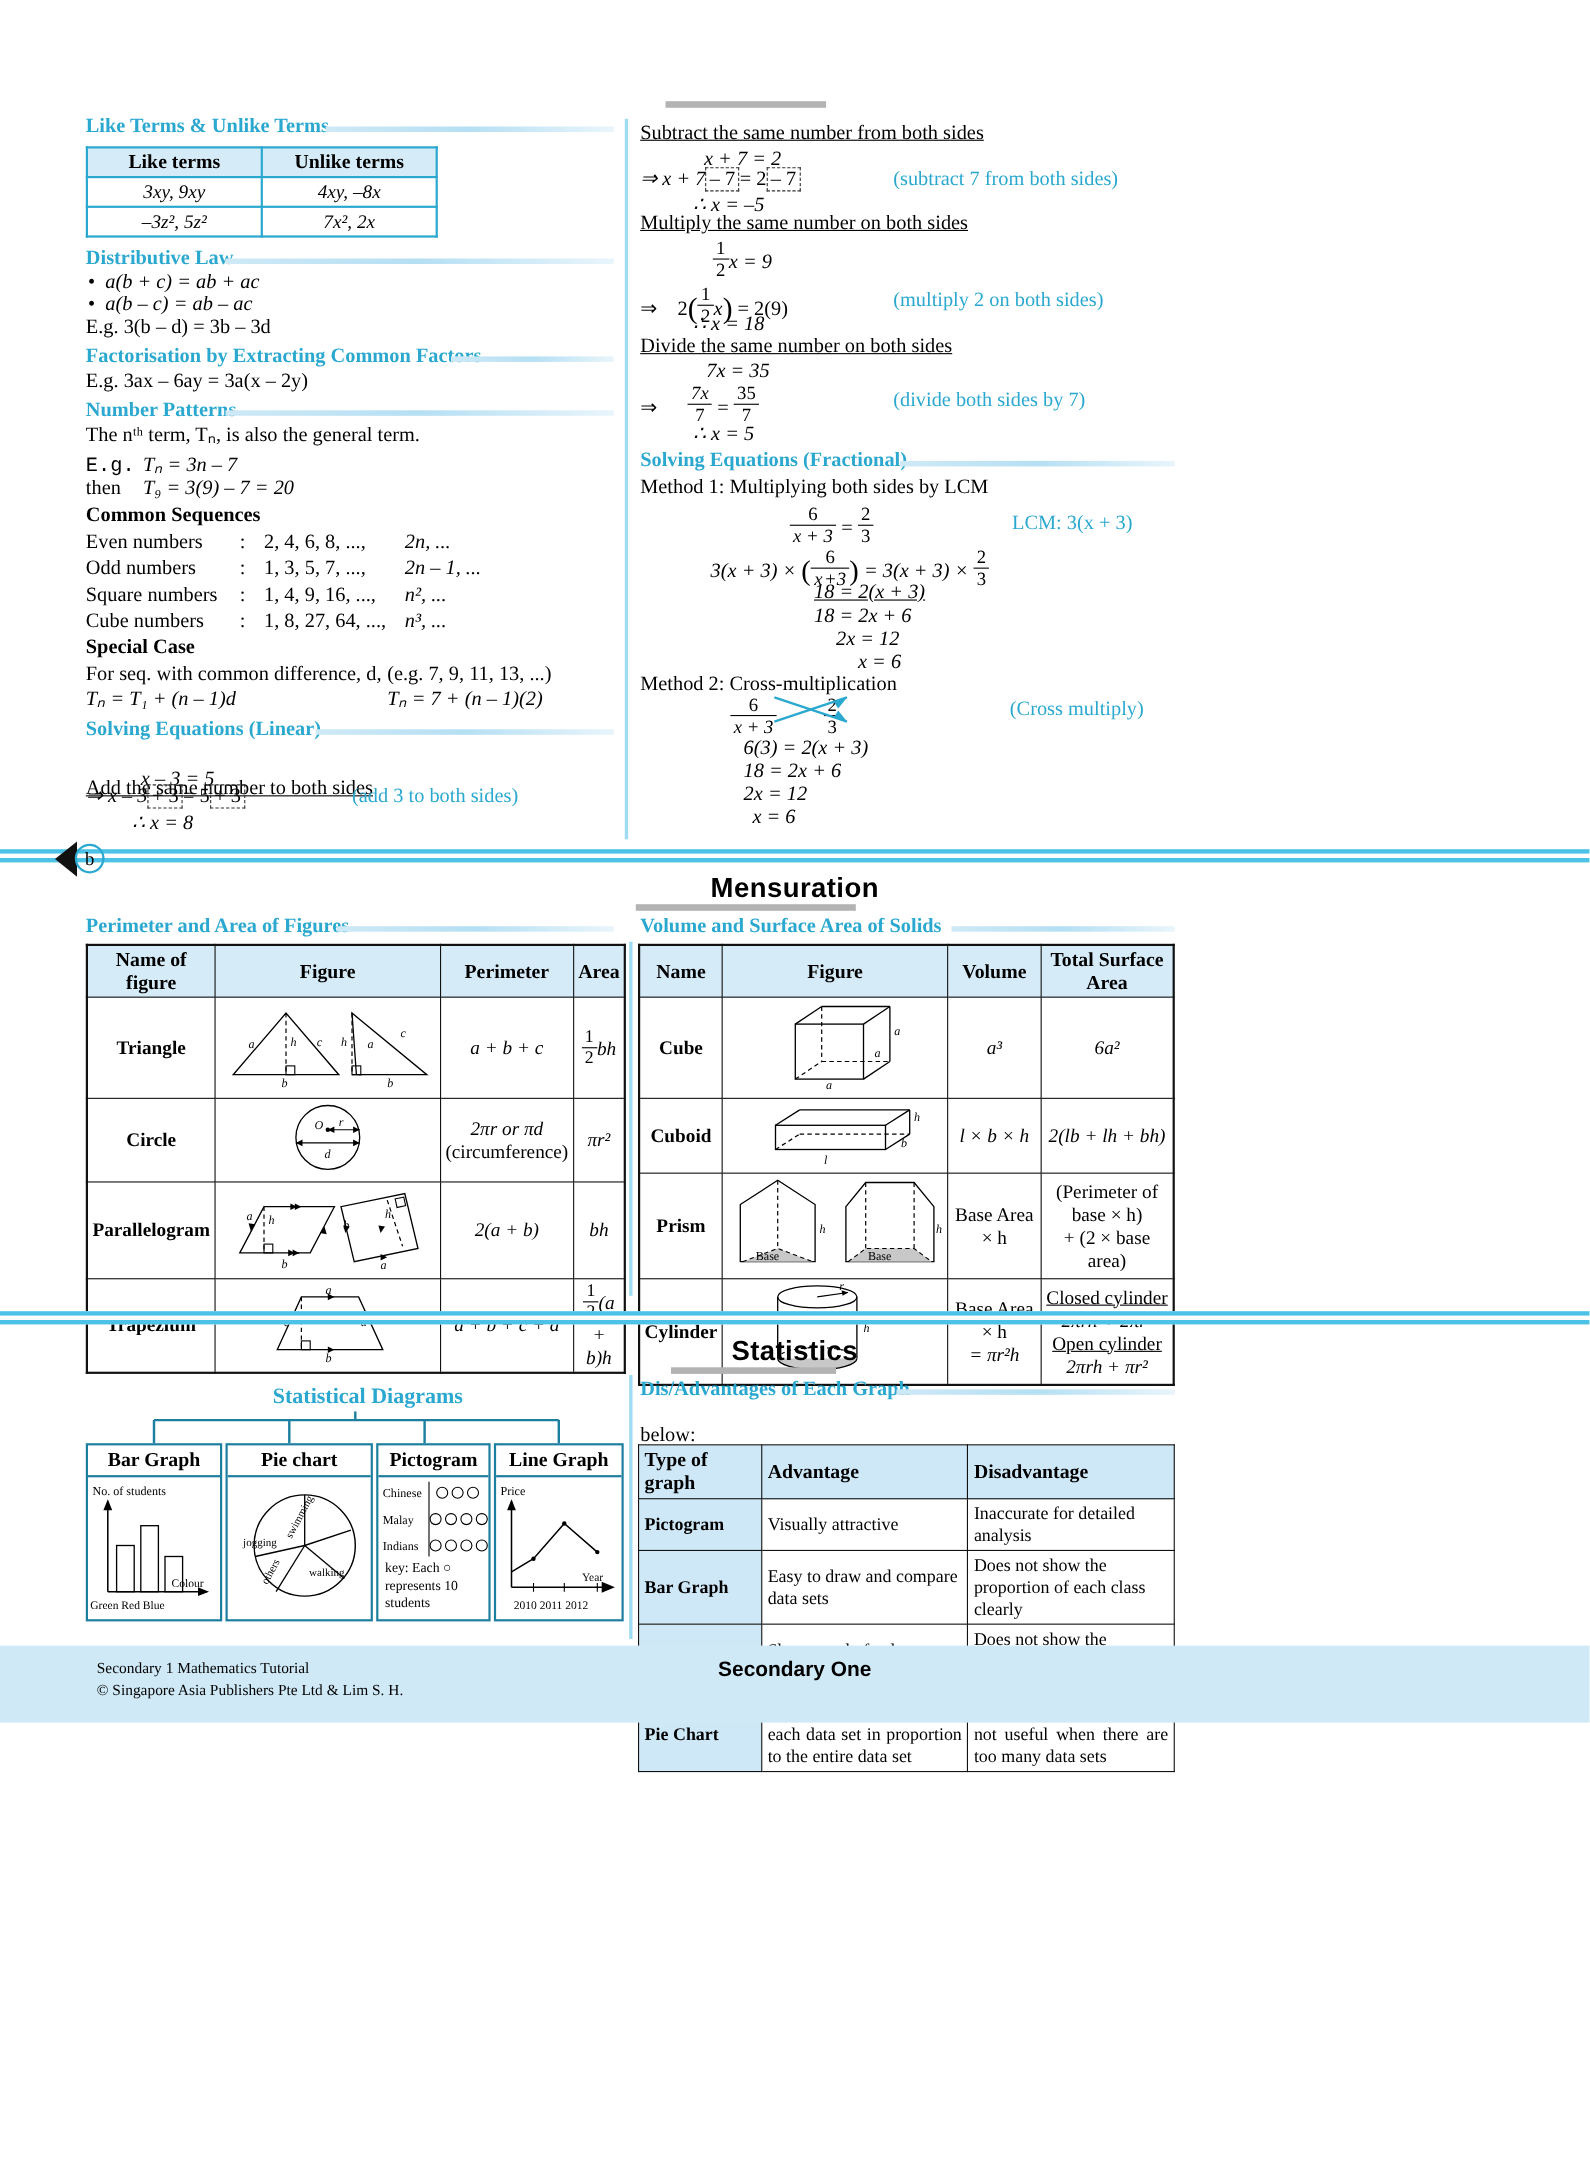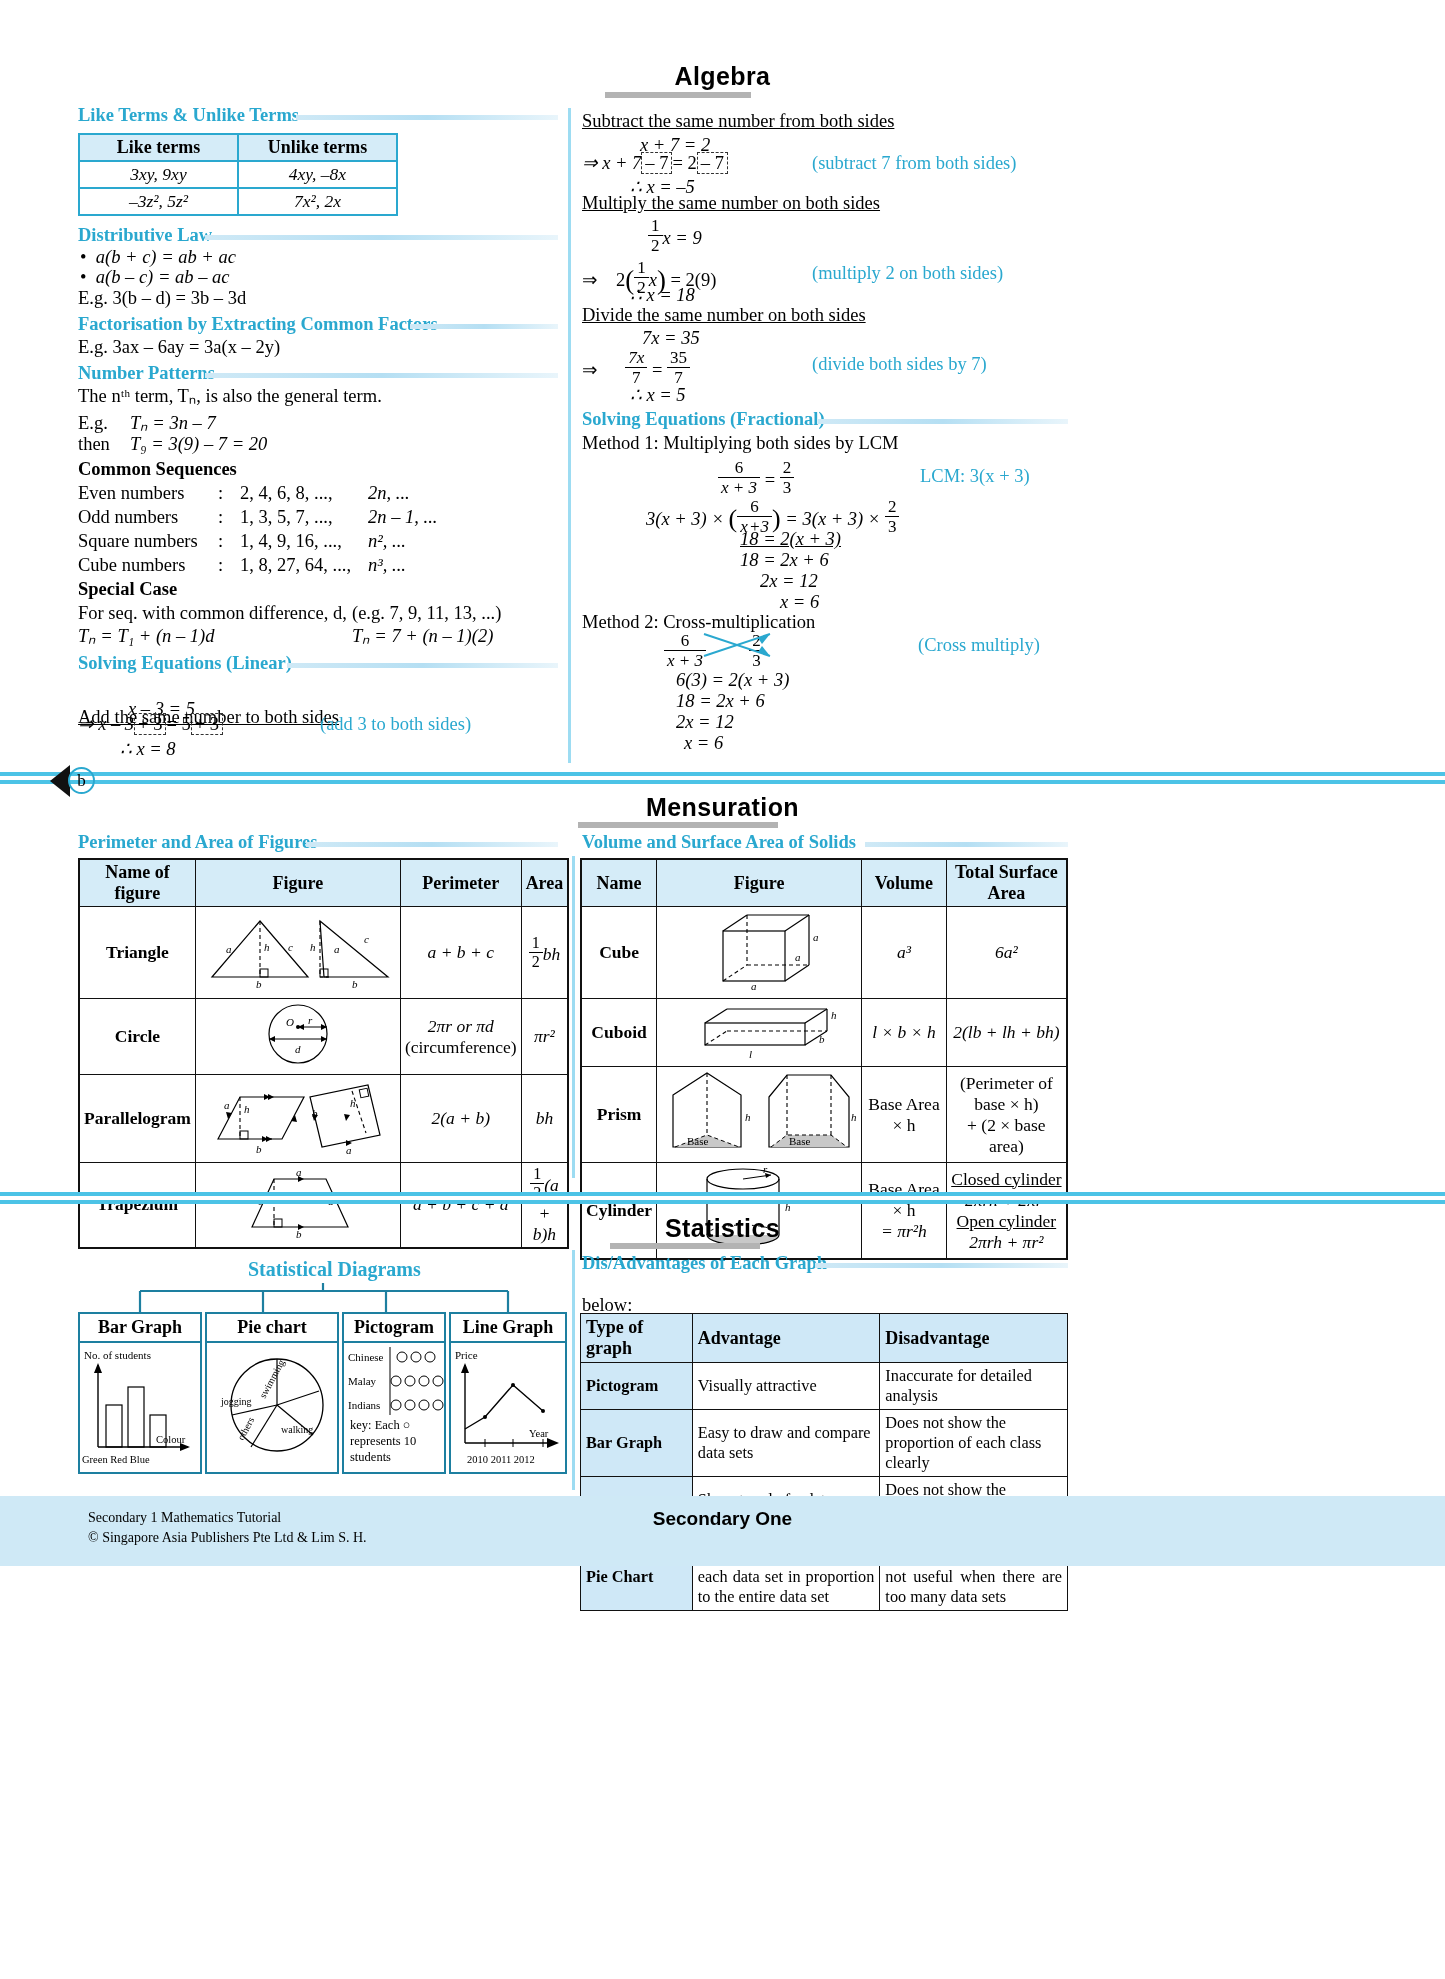--- a/index.html
+++ b/index.html
@@ -112,21 +112,20 @@
     position:absolute; width:100%; text-align:center;
     font-family:"Liberation Sans", sans-serif; font-weight:bold; font-size:19px; line-height:1.35;
   }
   .col-divider { position:absolute; width:3px; background:#9ddcf2; }
 </style>
 </head>
 <body>
 
 <div class="page">
 
-  <div class="section-title" style="top:62px;">Algebra</div>
   <div class="section-title-rule" style="left:605px; top:92px; width:146px;"></div>
 
   <div class="col-divider" style="left:568px; top:108px; height:655px;"></div>
 
   <div class="subhead" style="left:78px; top:105px;">Like Terms &amp; Unlike Terms</div>
   <div class="subhead-rule" style="left:296px; top:115px; width:262px;"></div>
 
   <table class="grid likeTerms" style="left:78px; top:133px; width:320px;">
     <thead>
       <tr>
@@ -156,21 +155,21 @@
   </div>
   <div class="txt" style="left:78px; top:287px;">E.g. 3(b – d) = 3b – 3d</div>
 
   <div class="subhead" style="left:78px; top:314px;">Factorisation by Extracting Common Factors</div>
   <div class="subhead-rule" style="left:410px; top:324px; width:148px;"></div>
   <div class="txt" style="left:78px; top:336px;">E.g. 3ax – 6ay = 3a(x – 2y)</div>
 
   <div class="subhead" style="left:78px; top:363px;">Number Patterns</div>
   <div class="subhead-rule" style="left:205px; top:373px; width:353px;"></div>
   <div class="txt" style="left:78px; top:385px;">The nᵗʰ term, Tₙ, is also the general term.</div>
-  <div class="txt" style="left:78px; top:412px;">E.g.</div>
+  <div class="txt" style="left:78px; top:412px;font-family:Liberation Mono, monospace;">E.g.</div>
   <div class="txt i" style="left:130px; top:412px;">Tₙ = 3n – 7</div>
   <div class="txt" style="left:78px; top:433px;">then</div>
   <div class="txt i" style="left:130px; top:433px;">T₉ = 3(9) – 7 = 20</div>
 
   <div class="txt b" style="left:78px; top:458px;">Common Sequences</div>
 
   <div>
     <div class="txt" style="left:78px;  top:482px;">Even numbers</div>
     <div class="txt" style="left:218px; top:482px;">:</div>
     <div class="txt" style="left:240px; top:482px;">2, 4, 6, 8, ...,</div>

